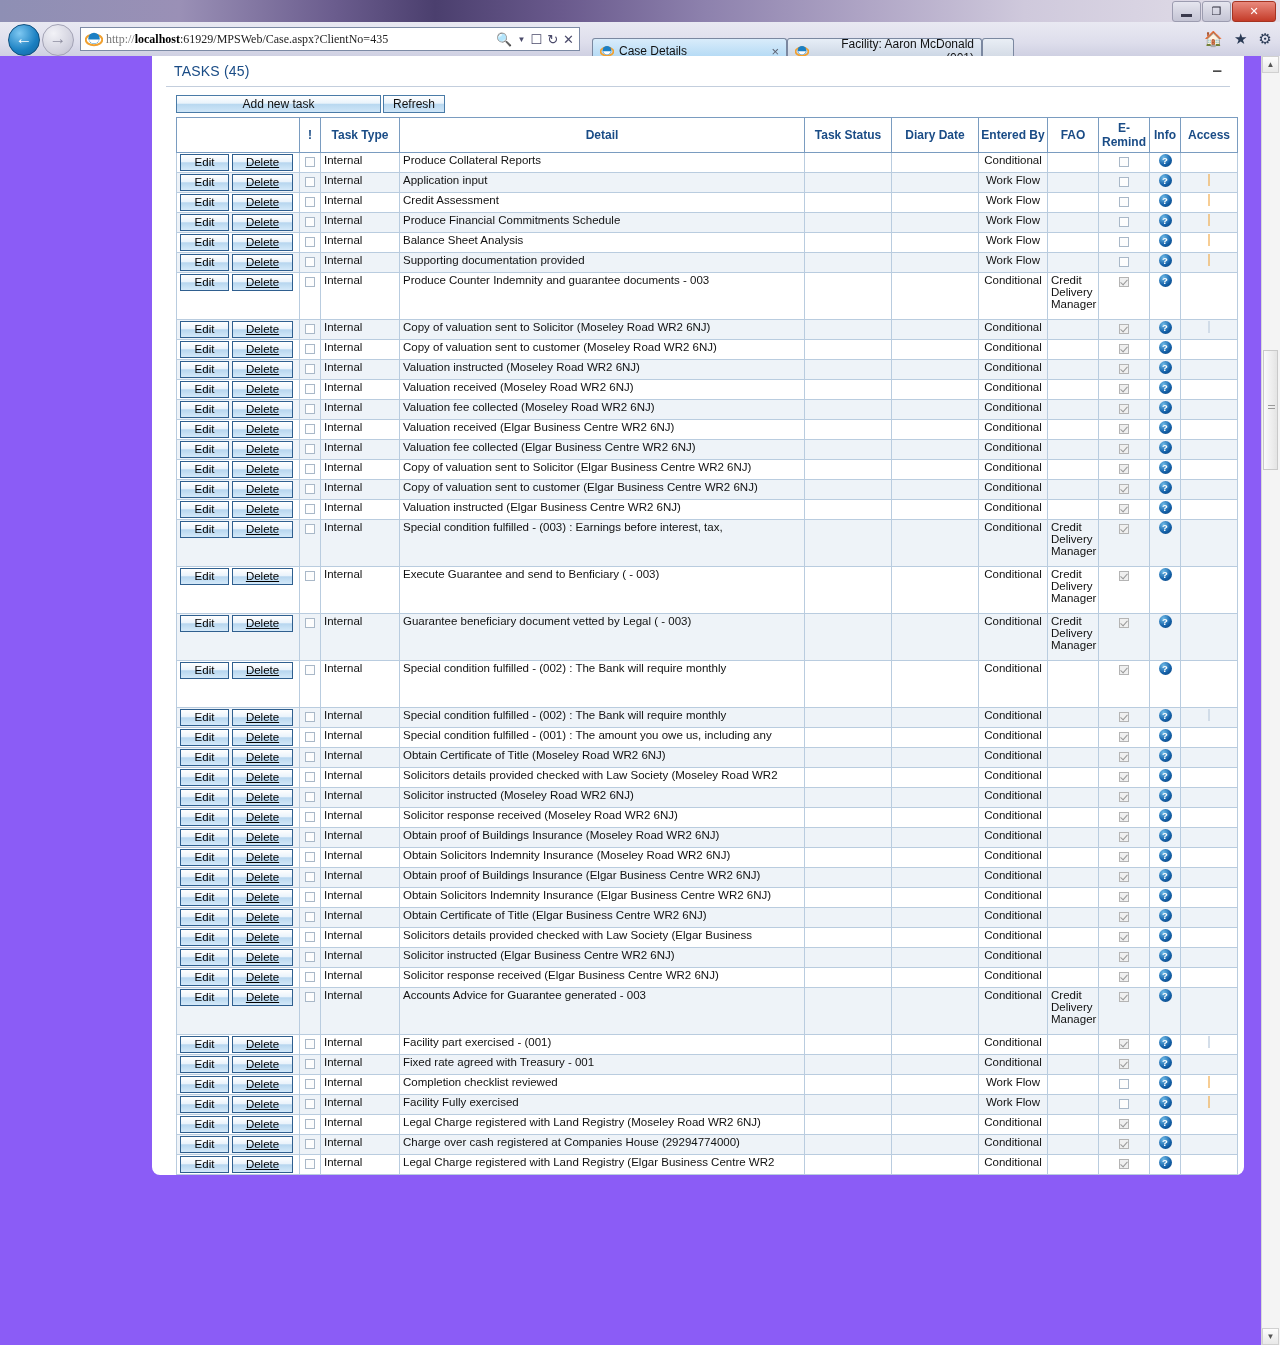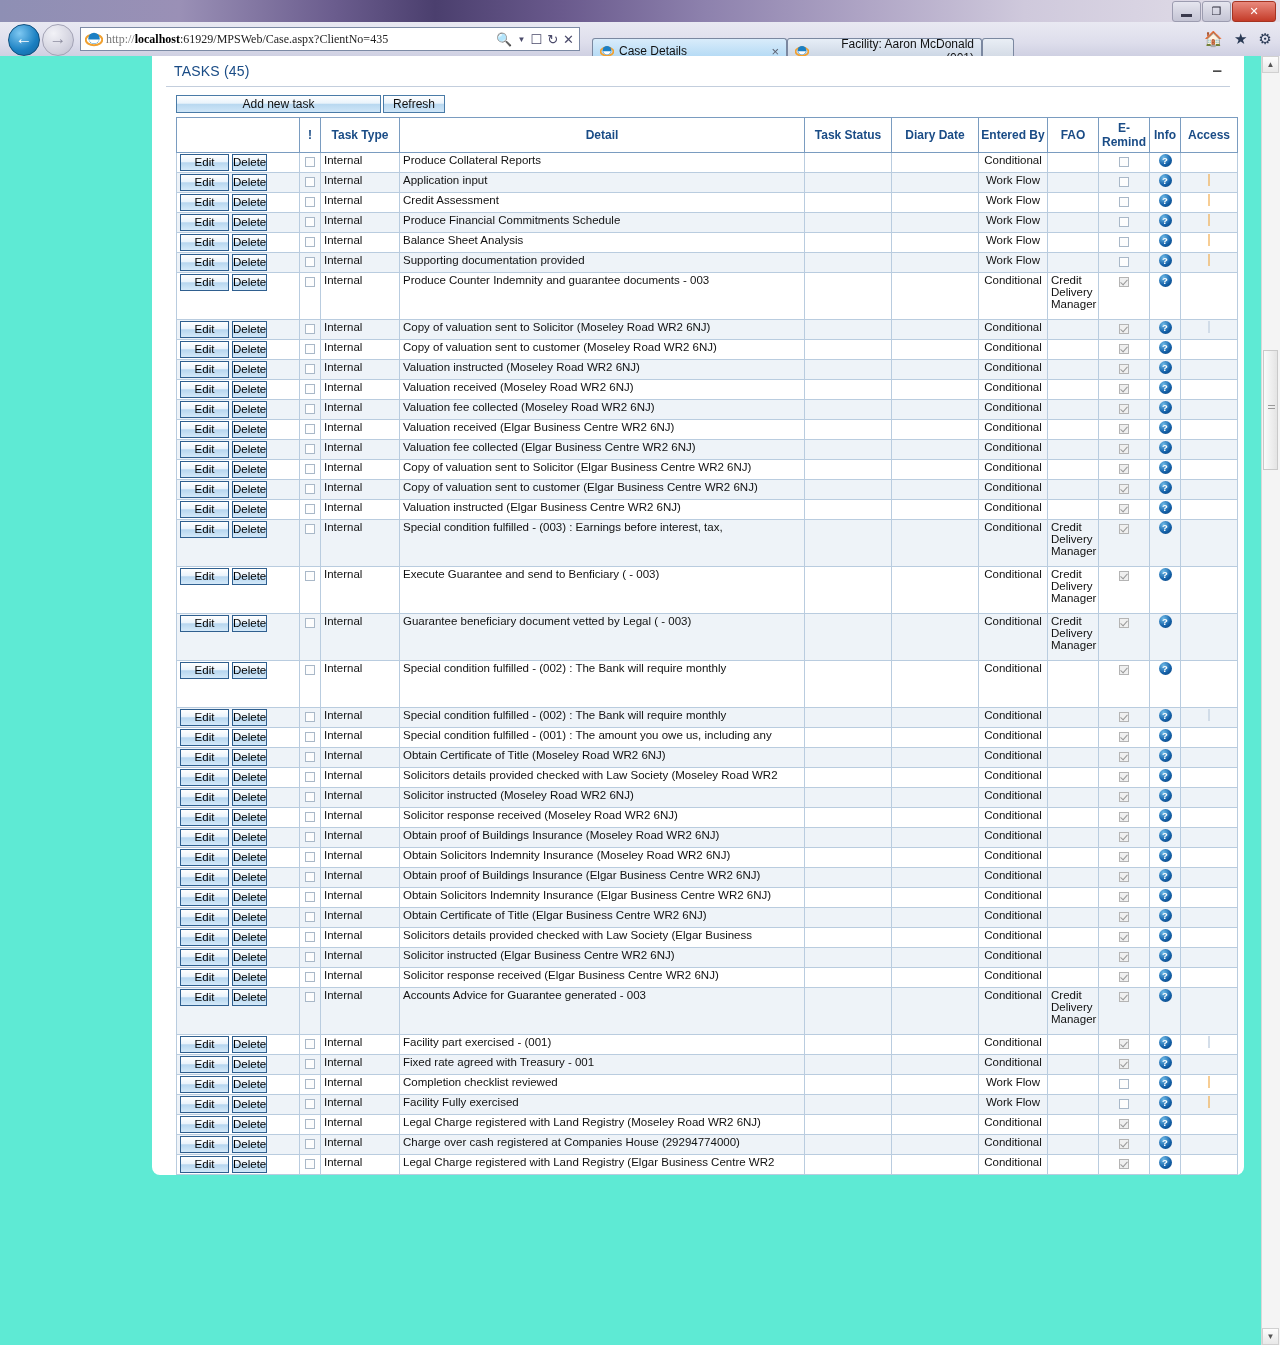--- a/index.html
+++ b/index.html
@@ -39,21 +39,21 @@
   .tabs{position:absolute;left:592px;top:36px;height:27px;display:flex;align-items:flex-end;}
   .tab{height:25px;display:flex;align-items:center;padding:0 7px;box-sizing:border-box;
      border:1px solid #7b88a0;border-bottom:none;border-radius:3px 3px 0 0;font-size:12px;color:#111;}
   .tab.active{background:linear-gradient(180deg,#d9ecfb,#a8d4f2);width:195px;}
   .tab.inactive{background:linear-gradient(180deg,#e7eef7,#c2cede);width:195px;text-align:right;}
   .tab.newtab{width:32px;background:linear-gradient(180deg,#e9eef5,#ccd4e0);}
   .tab .ie-mini{width:14px;height:14px;margin-right:5px;flex:none;}
   .tab .tab-x{margin-left:auto;color:#5a6070;font-size:13px;}
   .chrome-right-icons{position:absolute;right:8px;top:30px;display:flex;gap:11px;color:#2a3a55;font-size:15px;align-items:center;}
   
-  #app-canvas{position:absolute;left:0;top:56px;width:1262px;height:1289px;background:#5eead4;overflow:hidden;}
+  #app-canvas{position:absolute;left:0;top:56px;width:1262px;height:1289px;background:#8b5cf6;overflow:hidden;}
   #content-card{position:absolute;left:152px;top:0;width:1092px;background:#ffffff;
      border-radius:0 0 8px 8px;padding:0;box-sizing:border-box;}
   .panel{margin:0 14px;}
   .panel-head{height:30px;display:flex;align-items:center;justify-content:space-between;
      border-bottom:1px solid #c3cedd;padding:0 8px;}
   .panel-title{font-size:14px;color:#1a4c86;letter-spacing:.2px;}
   .panel-toggle{font-size:17px;color:#4a4a4a;line-height:10px;font-weight:bold;}
   .toolbar{display:flex;gap:2px;margin:8px 0 4px 10px;}
   .btn-std{font-family:"Liberation Sans",sans-serif;font-size:12px;color:#111;
      background:linear-gradient(180deg,#ffffff 0%,#eaf3fb 45%,#b9d8f0 52%,#cfe6f8 100%);
@@ -76,21 +76,21 @@
   .c-entered{width:64px;}
   .c-fao{width:46px;}
   .c-erem{width:46px;}
   .c-info{width:26px;}
   .c-access{width:52px;}
   td.c-act{padding:2px 0 0 2px;}
   .btn-row{font-size:11.5px;border:1px solid #2f5f8f;
      background:linear-gradient(180deg,#ffffff 0%,#eaf3fb 45%,#b7d6ef 52%,#d4e9f9 100%);
      color:#000;height:17px;line-height:15px;box-sizing:border-box;display:inline-block;text-align:center;}
   .btn-edit{width:49px;}
-  .btn-del{width:35px;margin-left:3px;}
+  .btn-del{width:61px;margin-left:3px;text-decoration:underline;}
   .cbx{width:10px;height:10px;border:1px solid #a9b8c8;background:#fdfdfd;display:inline-block;
        vertical-align:top;margin-top:3px;box-sizing:border-box;position:relative;}
   .cbx.checked{background:#f0f0f0;border-color:#b4b4b4;}
   .cbx.checked::after{content:"";position:absolute;left:2px;top:0px;width:3px;height:6px;
        border:solid #9a9a9a;border-width:0 1.6px 1.6px 0;transform:rotate(42deg);}
   td.c-bang{text-align:center;padding-top:0;}
   td.c-type{color:#111;}
   td.c-entered{text-align:center;vertical-align:middle;}
   td.c-fao{line-height:12px;vertical-align:middle;}
   td.c-erem{text-align:center;vertical-align:middle;}

